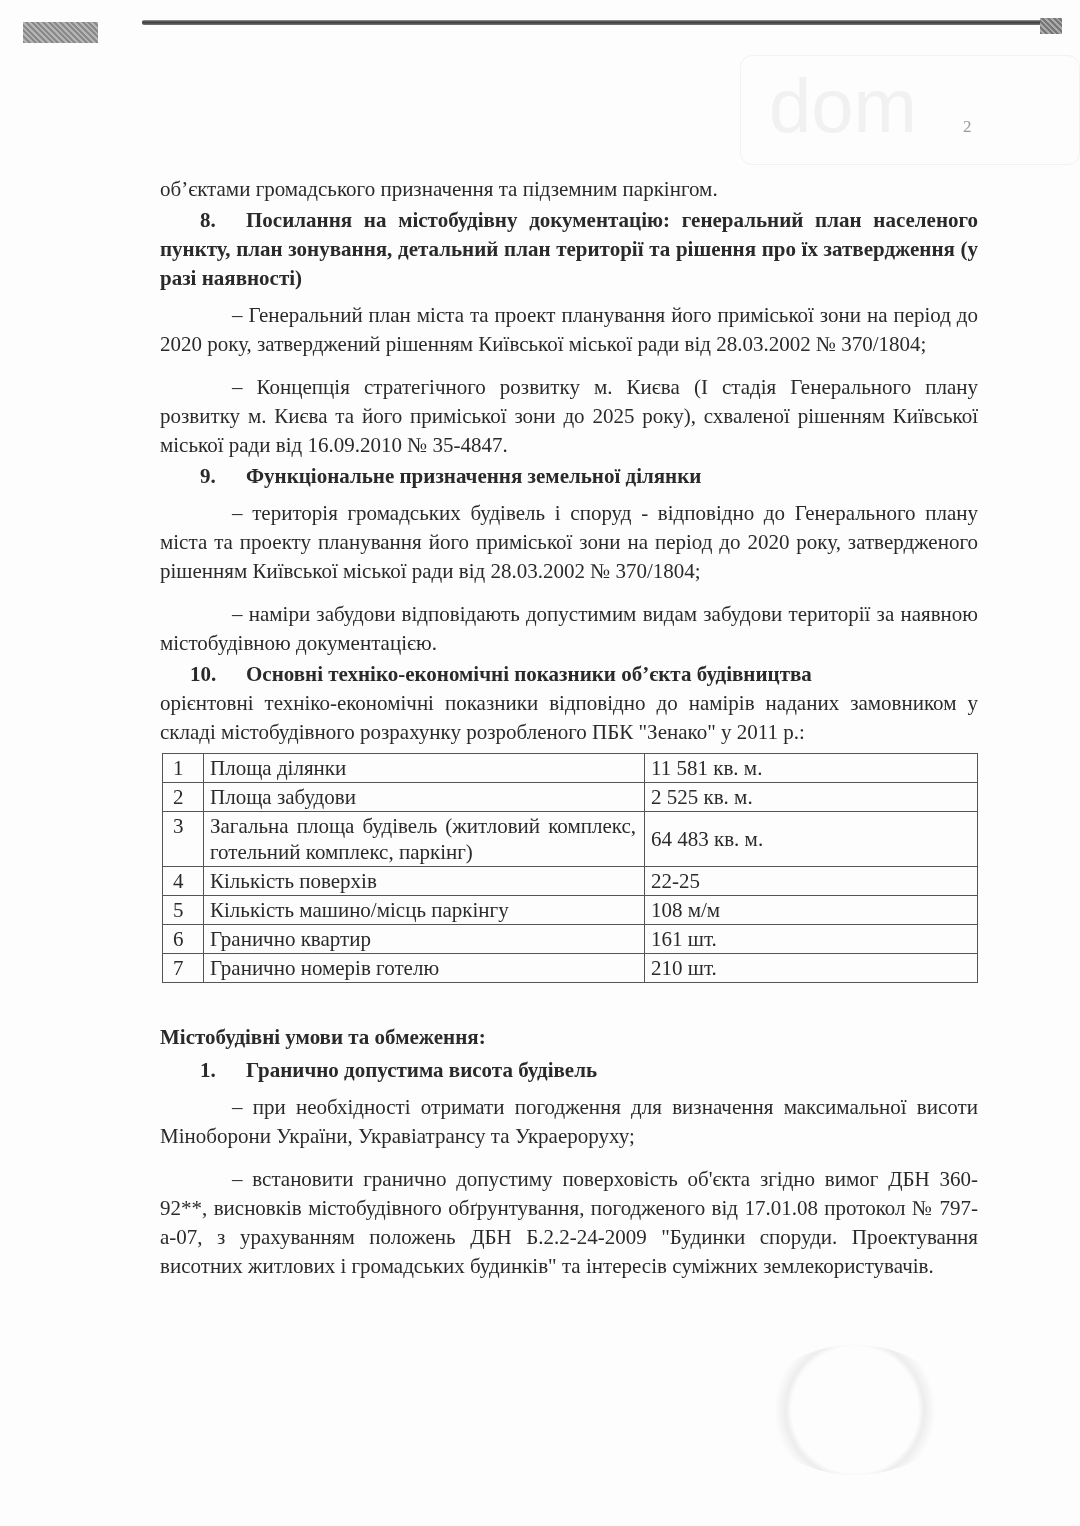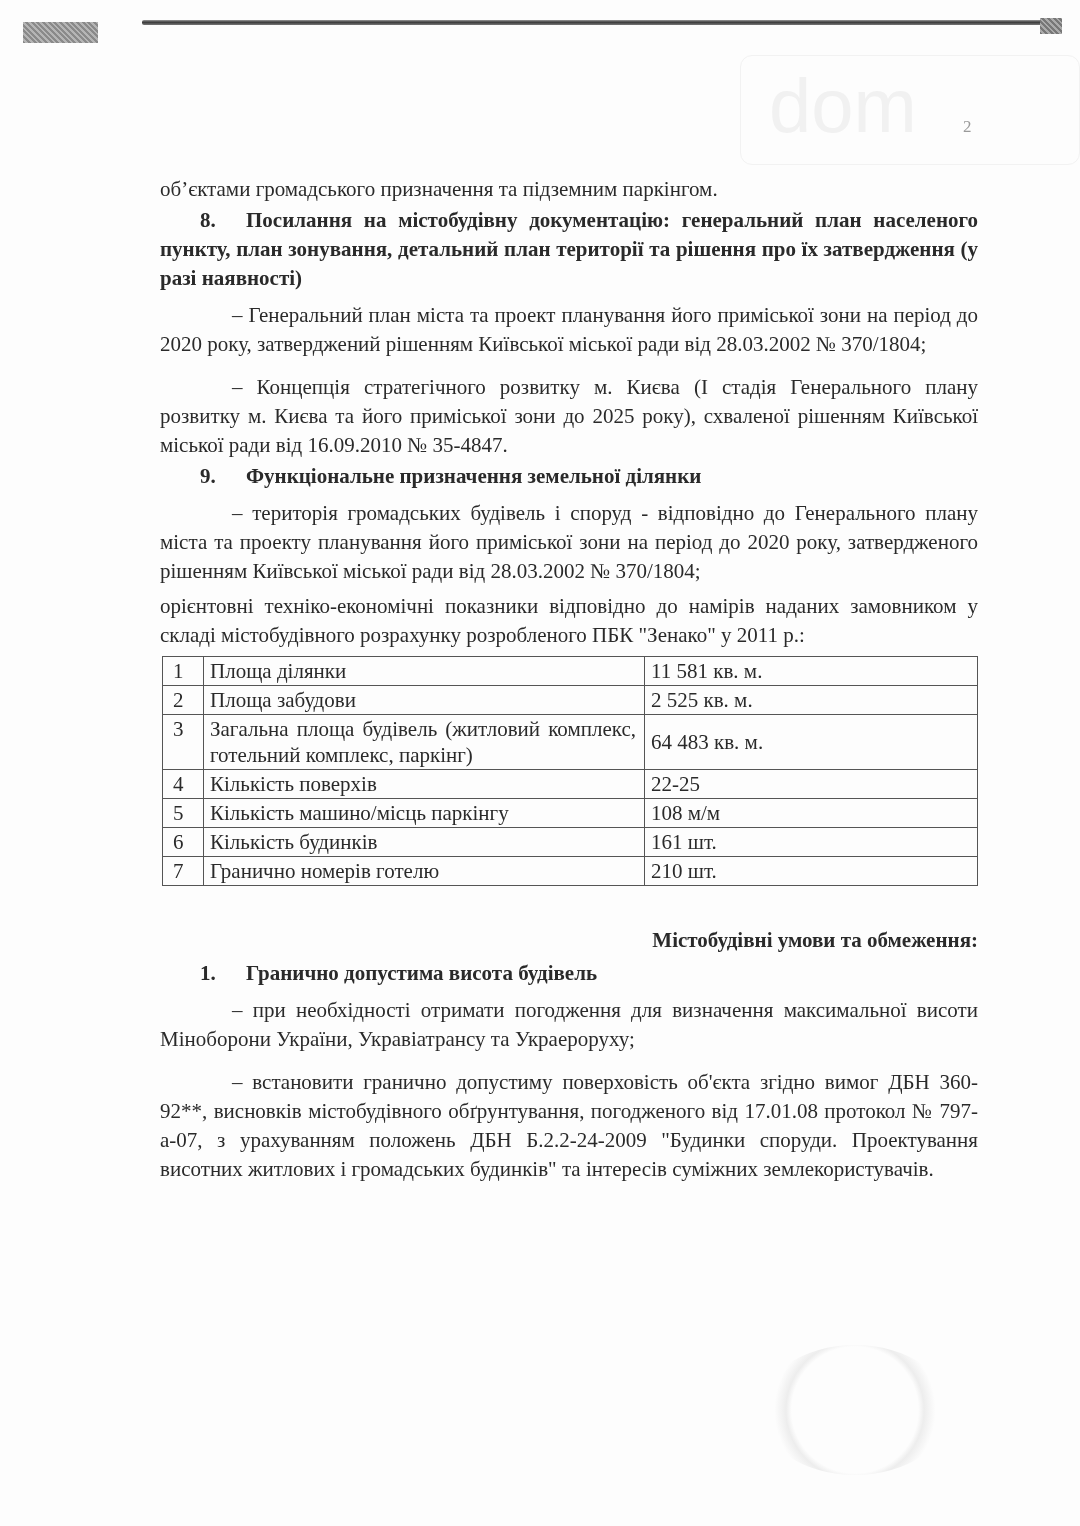--- a/index.html
+++ b/index.html
@@ -45,21 +45,21 @@
     border-collapse: collapse; width: 816px; margin: 6px 0 0 2px;
     font-size: 21px; line-height: 26px;
   }
   table.indicators td {
     border: 1.5px solid #555; padding: 1px 8px 1px 6px; vertical-align: top;
   }
   table.indicators td.n { width: 22px; text-align: left; padding-left: 10px; }
   table.indicators td.lbl { width: 426px; text-align: justify; }
   table.indicators td.val { vertical-align: bottom; }
   table.indicators tr.tall td.val { vertical-align: middle; }
-  .section-title { text-align: right; font-weight: bold; margin: 40px 0 4px 0; }
+  .section-title { text-align: left; font-weight: bold; margin: 40px 0 4px 0; }
   .stamp {
     position: absolute; left: 760px; top: 1345px; width: 190px; height: 130px;
     border-radius: 50%;
     background: radial-gradient(circle, rgba(200,200,200,0.0) 55%, rgba(190,190,190,0.25) 60%, rgba(255,255,255,0) 70%);
   }
 </style>
 </head>
 <body>
 
 <div class="scan-corner"></div>
@@ -81,23 +81,27 @@
     <div class="gap"></div>
     <p class="p indent">–  Концепція стратегічного розвитку м. Києва (І стадія Генерального плану розвитку м. Києва та його приміської зони до 2025 року), схваленої рішенням Київської міської ради від 16.09.2010 № 35-4847.</p>
   </div>
 
   <div>
     <p class="heading">
       <span class="num">9.</span><span>Функціональне призначення земельної ділянки</span>
     </p>
     <p class="p indent">–  територія громадських будівель і споруд - відповідно до Генерального плану міста та проекту планування його приміської зони на період до 2020 року, затвердженого рішенням Київської міської ради від 28.03.2002 № 370/1804;</p>
     <div class="gap"></div>
+    <p class="p indent">–  наміри забудови відповідають допустимим видам забудови території за наявною містобудівною документацією.</p>
   </div>
 
   <div>
+    <p class="heading h10">
+      <span class="num">10.</span><span>Основні техніко-економічні показники об’єкта будівництва</span>
+    </p>
     <p class="p">орієнтовні техніко-економічні показники відповідно до намірів наданих замовником у складі містобудівного розрахунку розробленого ПБК "Зенако" у 2011 р.:</p>
 
     <table class="indicators">
       <tbody>
           <tr>
         <td class="n">1</td>
         <td class="lbl">Площа ділянки</td>
         <td class="val">11 581 кв. м.</td>
       </tr>
       <tr>
@@ -115,21 +119,21 @@
         <td class="lbl">Кількість поверхів</td>
         <td class="val">22-25</td>
       </tr>
       <tr>
         <td class="n">5</td>
         <td class="lbl">Кількість машино/місць паркінгу</td>
         <td class="val">108 м/м</td>
       </tr>
       <tr>
         <td class="n">6</td>
-        <td class="lbl">Кількість будинків</td>
+        <td class="lbl">Гранично квартир</td>
         <td class="val">161 шт.</td>
       </tr>
       <tr>
         <td class="n">7</td>
         <td class="lbl">Гранично номерів готелю</td>
         <td class="val">210 шт.</td>
       </tr>
     </tbody>
       </table>
   </div>

